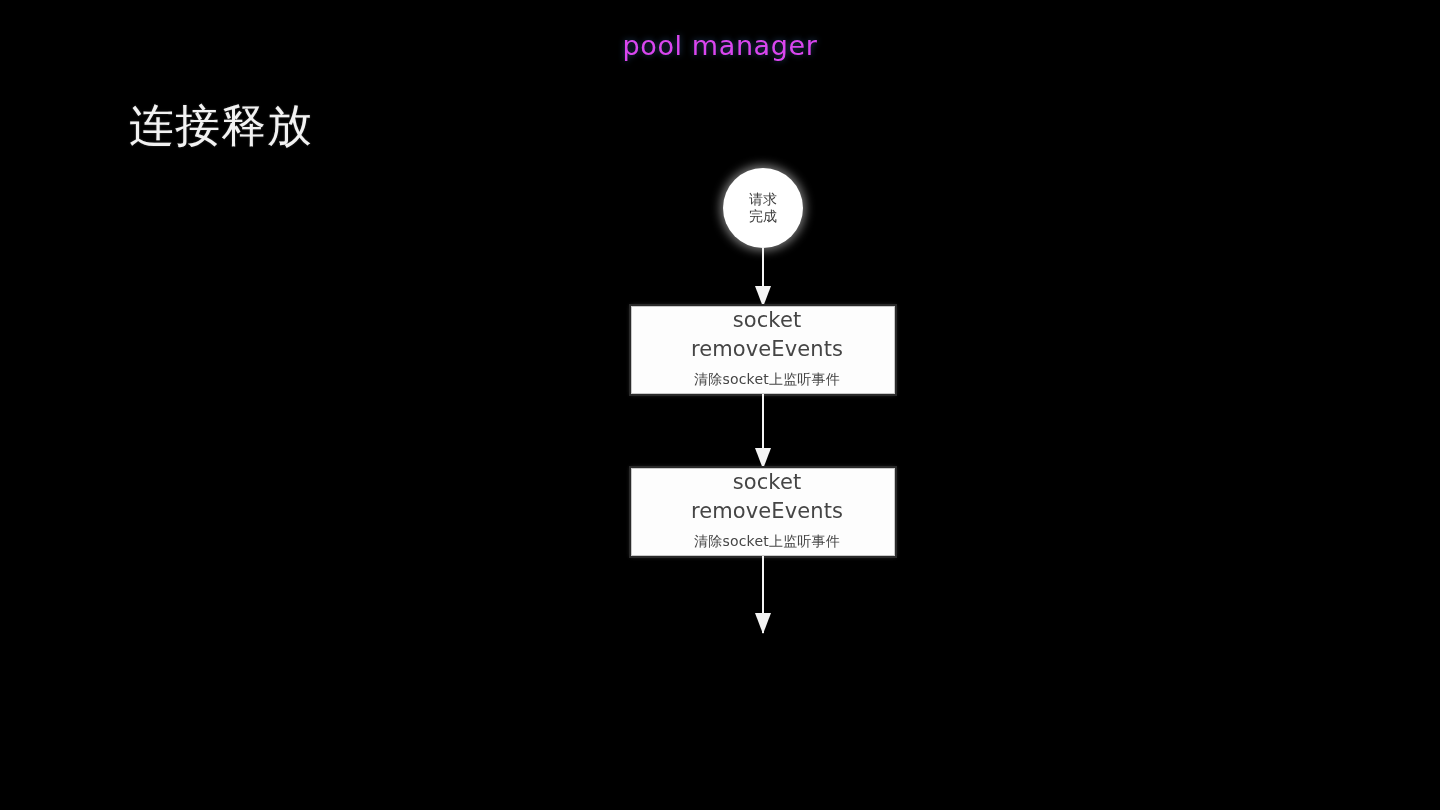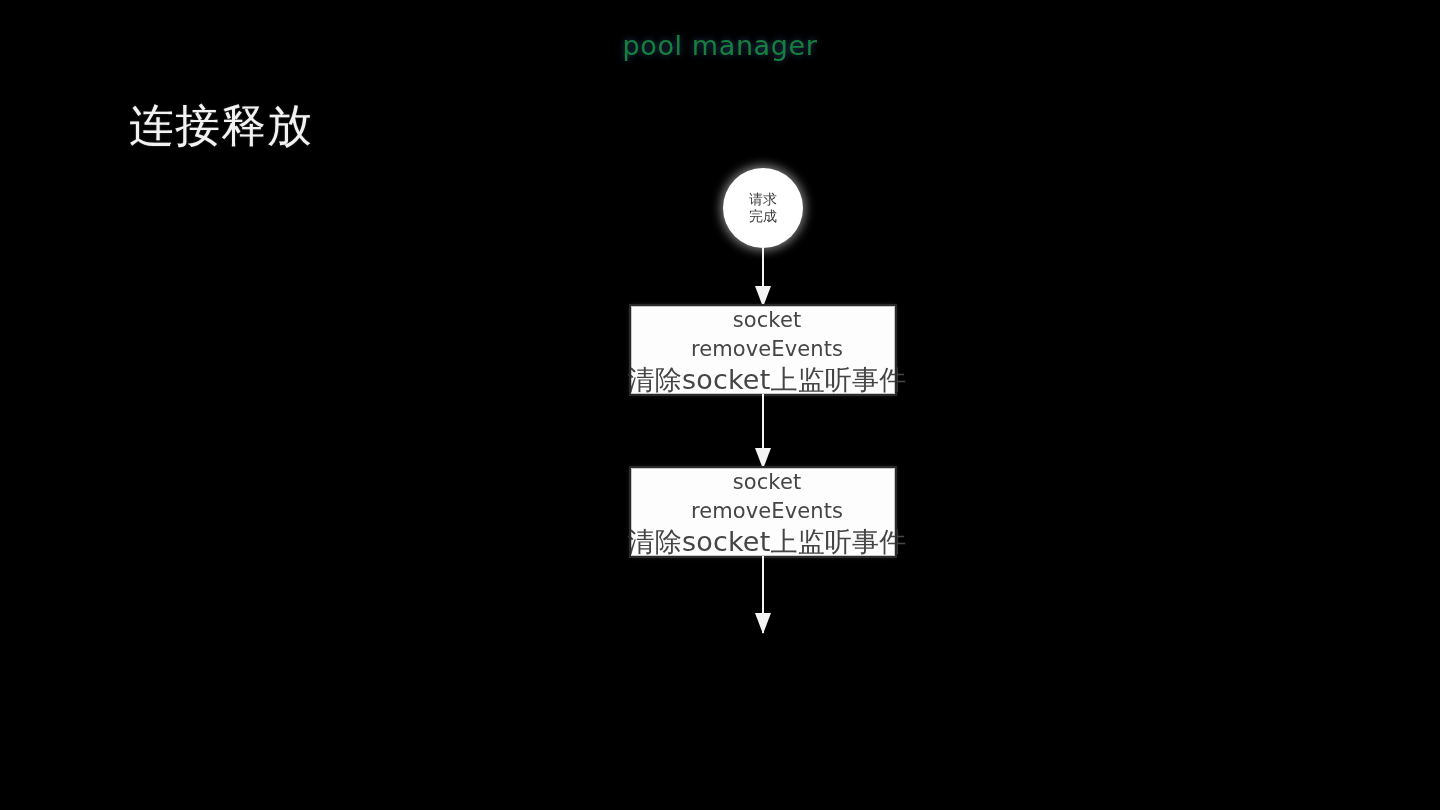--- a/index.html
+++ b/index.html
@@ -21,21 +21,21 @@
   .slide-subtitle {
     position: absolute;
     top: 30px;
     left: 0;
     width: 1440px;
     text-align: center;
     font-family: "DejaVu Sans", "Liberation Sans", sans-serif;
     font-size: 27px;
     font-weight: 400;
     letter-spacing: 0.6px;
-    color: #15803d;
+    color: #d946ef;
     text-shadow: 0 0 6px rgba(70,120,190,0.55);
   }
 
   .slide-title {
     position: absolute;
     top: 96px;
     left: 129px;
     font-family: Liberation Mono, monospace;
     font-size: 45px;
     font-weight: 400;
@@ -91,21 +91,21 @@
     padding-left: 8px;
   }
   .node-box .ln {
     display: block;
     white-space: nowrap;
     font-size: 21px;
     line-height: 29.5px;
     letter-spacing: 0.1px;
   }
   .node-box .ln.cn {
-    font-size: 27px;
+    font-size: 14px;
     letter-spacing: 0.2px;
   }
 
   #box1 { top: 306px; height: 88px; }
   #box2 { top: 468px; height: 88px; }
   #box3 { top: 633px; height: 86px; }
 
   
   .connector {
     position: absolute;

